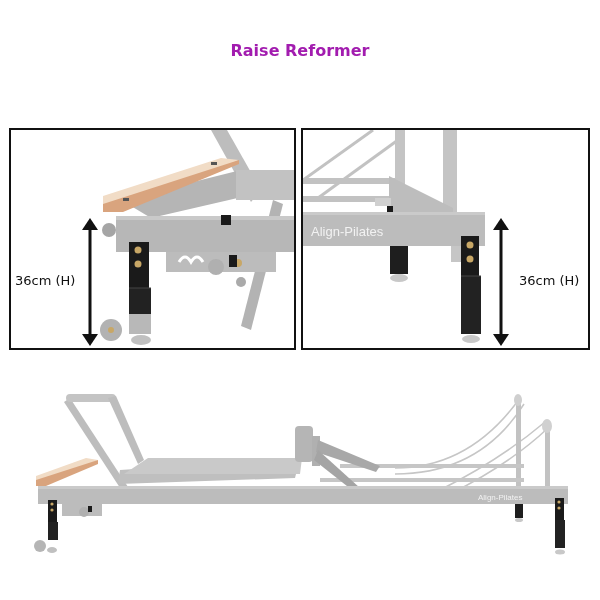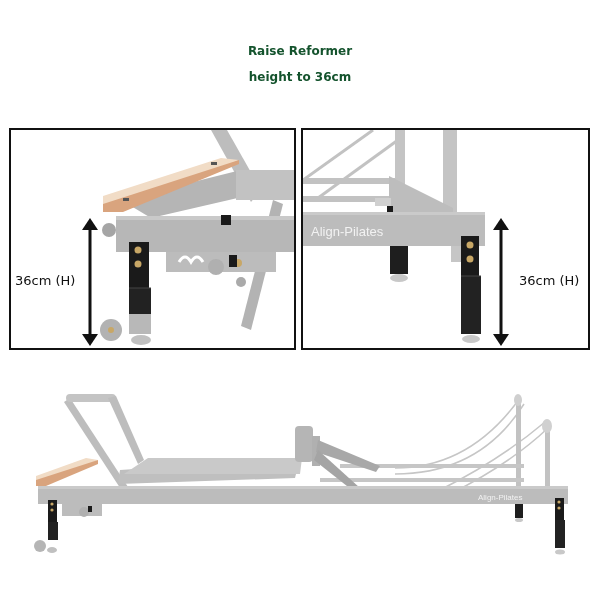--- a/index.html
+++ b/index.html
@@ -1,31 +1,30 @@
 <!DOCTYPE html>
 <html><head>
 <meta charset="utf-8">
 <style>
   html, body { margin: 0; padding: 0; background: #ffffff; }
   body { width: 600px; height: 600px; position: relative; overflow: hidden; font-family: "DejaVu Sans", sans-serif; }
-  .title { position: absolute; left: 0; top: 38px; width: 600px; text-align: center; font-weight: bold; font-size: 12px; line-height: 26px; color: #14532d; }
+  .title { position: absolute; left: 0; top: 38px; width: 600px; text-align: center; font-weight: bold; font-size: 16px; line-height: 26px; color: #a21caf; }
   .title div { display: block; }
   .panel { position: absolute; top: 128px; height: 218px; border: 2px solid #111; background: #fff; overflow: hidden; }
   .panel.left { left: 9px; width: 283px; }
   .panel.right { left: 301px; width: 285px; }
   .label { position: absolute; font-weight: normal; font-size: 13px; color: #111; white-space: nowrap; }
   svg { display: block; }
   .bottom { position: absolute; left: 0; top: 380px; width: 600px; height: 200px; }
 </style>
 </head>
 <body>
 
 <div class="title">
   <div>Raise Reformer</div>
-  <div>height to 36cm</div>
 </div>
 
 <div class="panel left">
   <svg width="283" height="218" viewBox="0 0 283 218">
 
     <polygon points="200,0 216,0 250,60 240,72" fill="#bdbdbd"></polygon>
     <polygon points="262,70 272,74 240,200 230,196" fill="#b3b3b3"></polygon>
 
     <polygon points="110,70 230,40 283,40 283,55 140,88" fill="#b5b5b5"></polygon>
     <rect x="225" y="40" width="58" height="30" fill="#c2c2c2"></rect>

